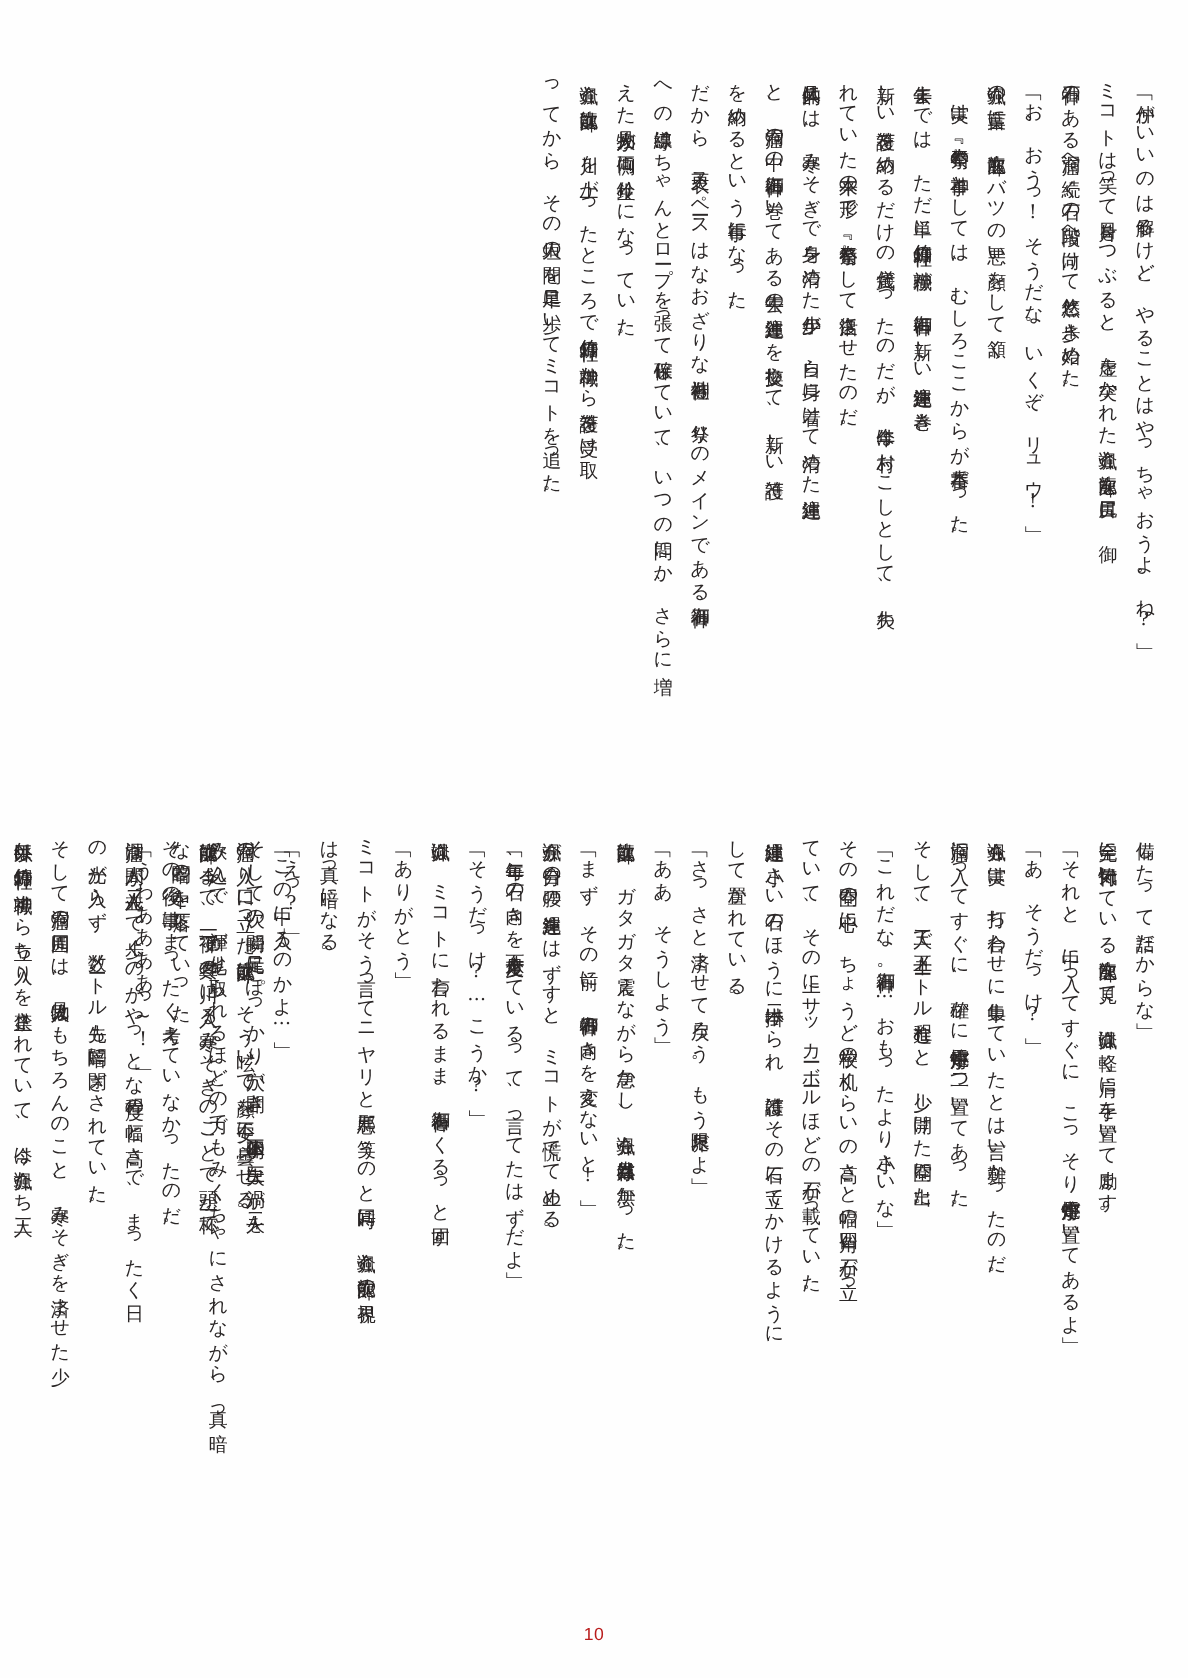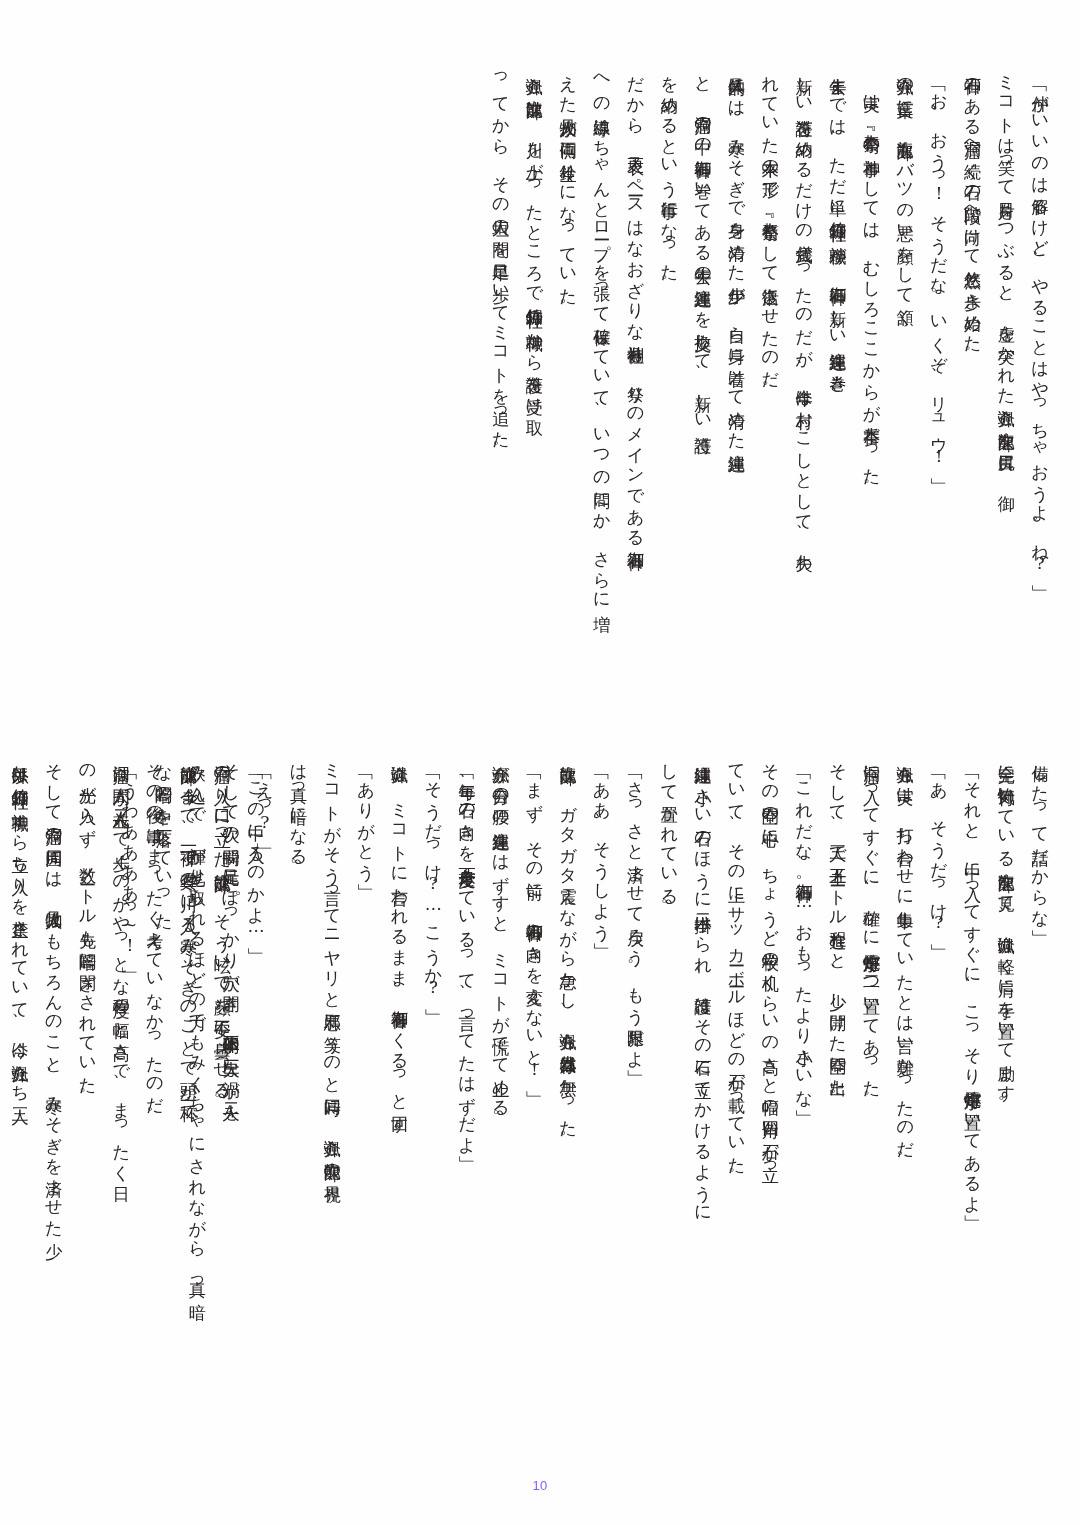--- a/index.html
+++ b/index.html
@@ -60,22 +60,22 @@
   
   .vcol.indent { text-indent: 1em; }
 
   .page-number {
     position: absolute;
     left: 0;
     right: 0;
     top: 1478px;
     text-align: center;
     font-family: "Liberation Sans", sans-serif;
-    font-size: 13px;
-    color: #8b5cf6;
+    font-size: 16px;
+    color: #b91c1c;
     letter-spacing: 0.02em;
   }
 </style>
 </head>
 <body>
 
 <div class="page">
 
   <div class="vblock" id="block-upper">
       <span class="vcol indent">「仲がいいのは解るけど、やることはやっちゃおうよ。ね?」</span>

